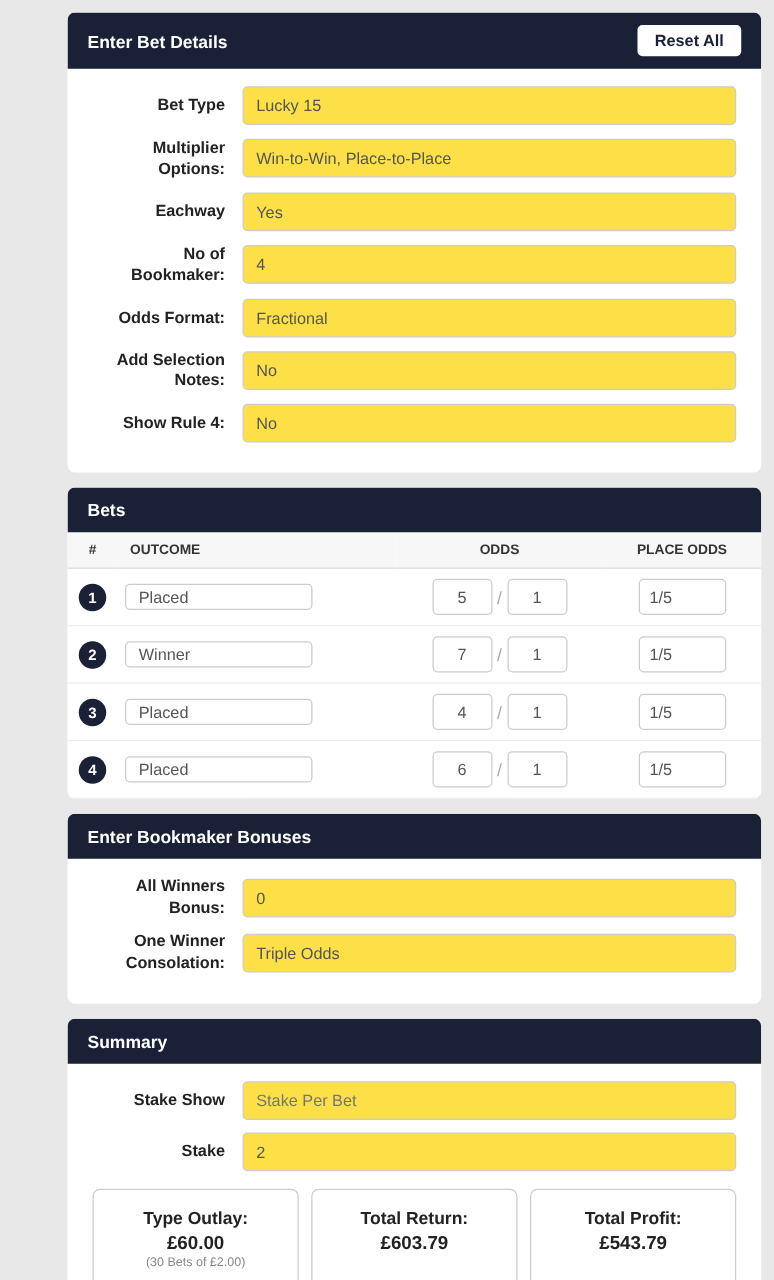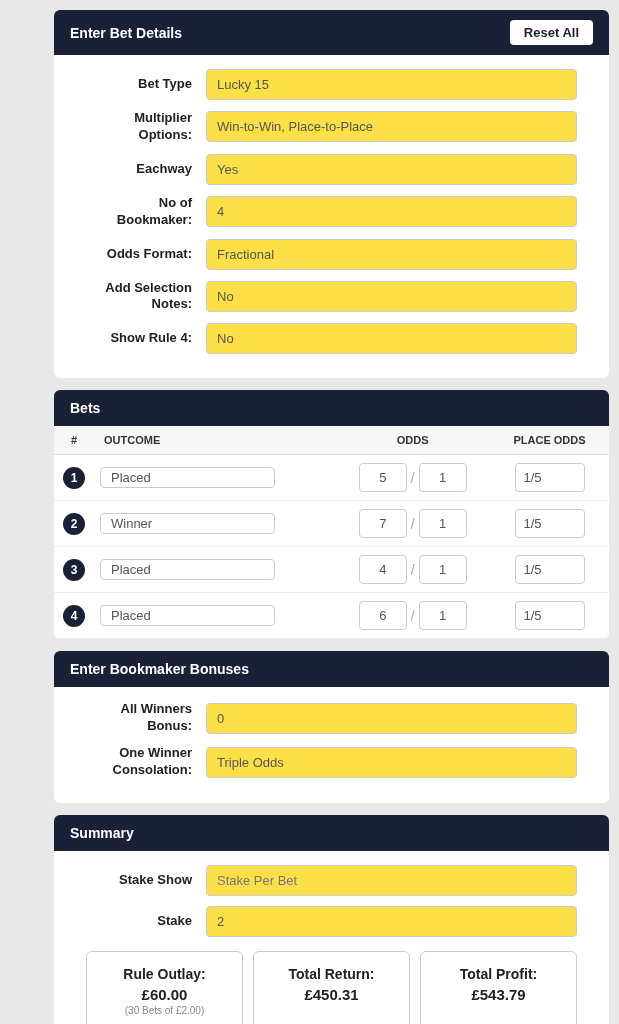--- a/index.html
+++ b/index.html
@@ -31,21 +31,21 @@
       background: #fff;
       color: #1a2035;
       border: none;
       border-radius: 4px;
       padding: 5px 14px;
       font-size: 13px;
       font-weight: bold;
       cursor: pointer;
     }
     .form-body {
-      padding: 14px 32px;
+      padding: 14px 20px;
     }
     .form-row {
       display: flex;
       align-items: center;
       margin-bottom: 10px;
     }
     .form-label {
       font-size: 13px;
       font-weight: bold;
       color: #222;
@@ -107,21 +107,21 @@
       font-size: 12px;
       font-weight: bold;
       margin: 0 auto;
     }
     .bet-outcome-input {
       border: 1px solid #ccc;
       border-radius: 4px;
       padding: 2px 10px;
       font-size: 13px;
       color: #555;
-      width: 175px;
+      width: 150px;
     }
     .odds-group {
       display: flex;
       align-items: center;
       gap: 4px;
       justify-content: center;
     }
     .odds-input {
       border: 1px solid #ccc;
       border-radius: 4px;
@@ -339,27 +339,27 @@
       <input class="form-input" type="text" placeholder="Stake Per Bet" style="">
     </div>
 
     <div class="form-row">
       <label class="form-label">Stake</label>
       <input class="form-input" type="text" value="2" style="">
     </div>
 
     <div class="summary-cards">
       <div class="summary-card">
-        <div class="summary-card-title">Rule Outlay:</div>
+        <div class="summary-card-title">Type Outlay:</div>
         <div class="summary-card-value">£60.00</div>
         <div class="summary-card-sub">(30 Bets of £2.00)</div>
       </div>
       <div class="summary-card">
         <div class="summary-card-title">Total Return:</div>
-        <div class="summary-card-value">£450.31</div>
+        <div class="summary-card-value">£603.79</div>
       </div>
       <div class="summary-card">
         <div class="summary-card-title">Total Profit:</div>
         <div class="summary-card-value">£543.79</div>
       </div>
     </div>
   </div>
 </div>
 
 </body></html>

